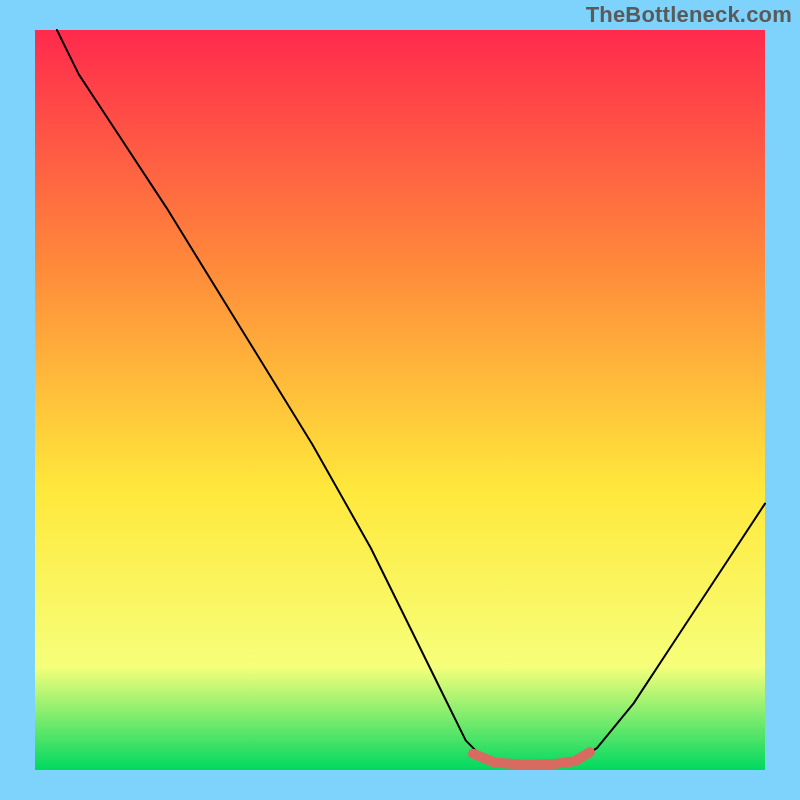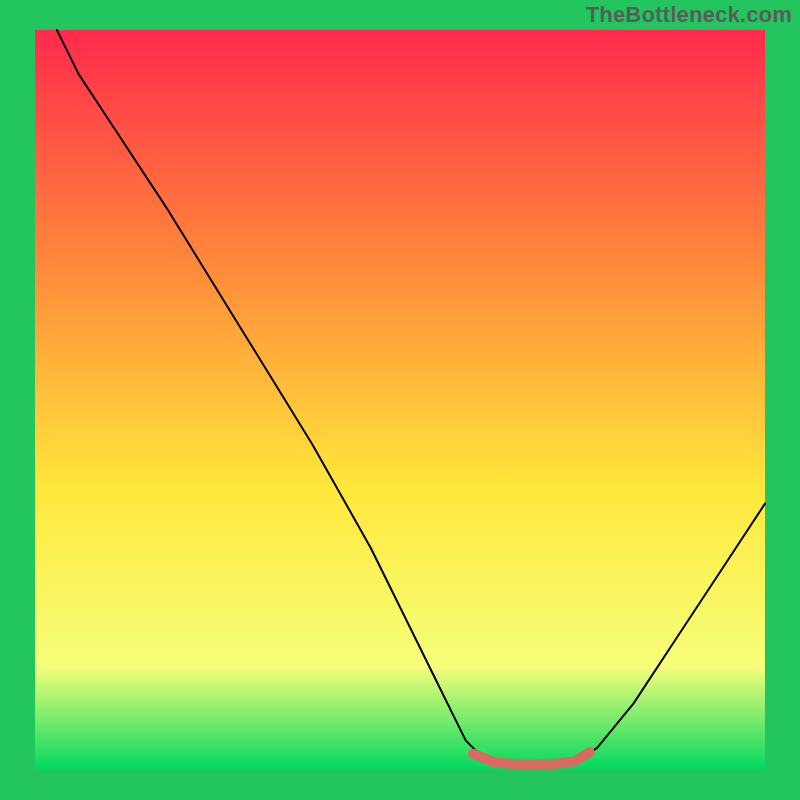--- a/index.html
+++ b/index.html
@@ -8,21 +8,21 @@
     width: 800px;
     height: 800px;
     background: #000;
     overflow: hidden;
     font-family: Arial, Helvetica, sans-serif;
   }
   .frame {
     position: relative;
     width: 800px;
     height: 800px;
-    background: #22c55e;
+    background: #7dd3fc;
   }
   .watermark {
     position: absolute;
     top: 2px;
     right: 8px;
     color: #5a5a5a;
     font-size: 22px;
     font-weight: 600;
     letter-spacing: 0.2px;
     z-index: 10;

